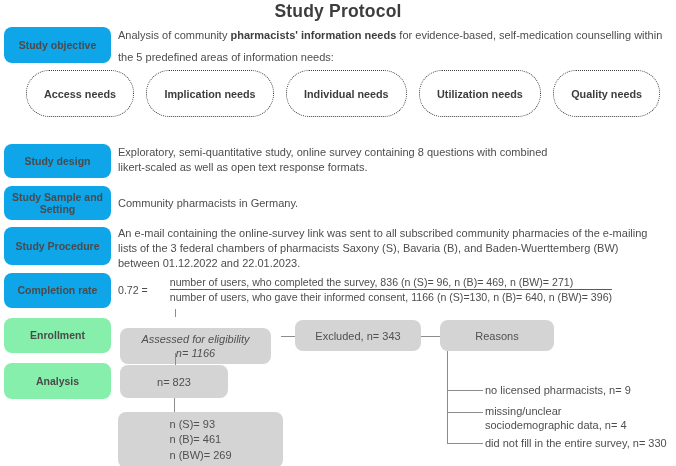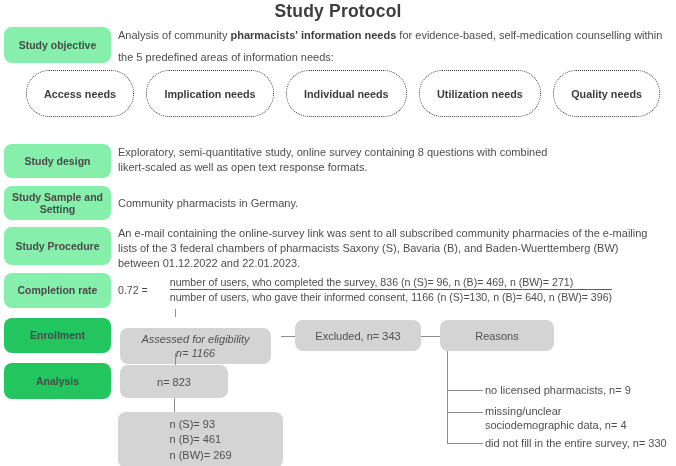--- a/index.html
+++ b/index.html
@@ -5,26 +5,26 @@
   html,body{margin:0;padding:0;background:#fff;}
   #canvas{
     position:relative;width:676px;height:466px;background:#ffffff;overflow:hidden;
     font-family:"Liberation Sans","DejaVu Sans",sans-serif;color:#4d4d4d;
   }
   .title{
     position:absolute;top:1px;left:0;width:676px;text-align:center;
     font-size:17.5px;font-weight:bold;color:#3d3d3d;letter-spacing:.2px;
   }
   .rail-label{
-    position:absolute;left:4px;width:107px;background:#86efac;border-radius:8px;
+    position:absolute;left:4px;width:107px;background:#0ea5e9;border-radius:8px;
     display:flex;align-items:center;justify-content:center;text-align:center;
     font-size:10.5px;font-weight:bold;color:#4a4a4a;line-height:12.5px;padding:0 5px;
     box-sizing:border-box;
   }
-  .rail-label.dark{background:#22c55e;}
+  .rail-label.dark{background:#86efac;}
   .body-text{
     position:absolute;left:118px;font-size:11px;color:#4d4d4d;line-height:15px;
     white-space:pre-line;
   }
   .pill-row{
     position:absolute;left:26px;top:70px;width:634px;height:47px;
     display:flex;justify-content:space-between;align-items:stretch;
   }
   .pill{
     border:1.6px dotted #3c3c3c;border-radius:23px;display:flex;align-items:center;

